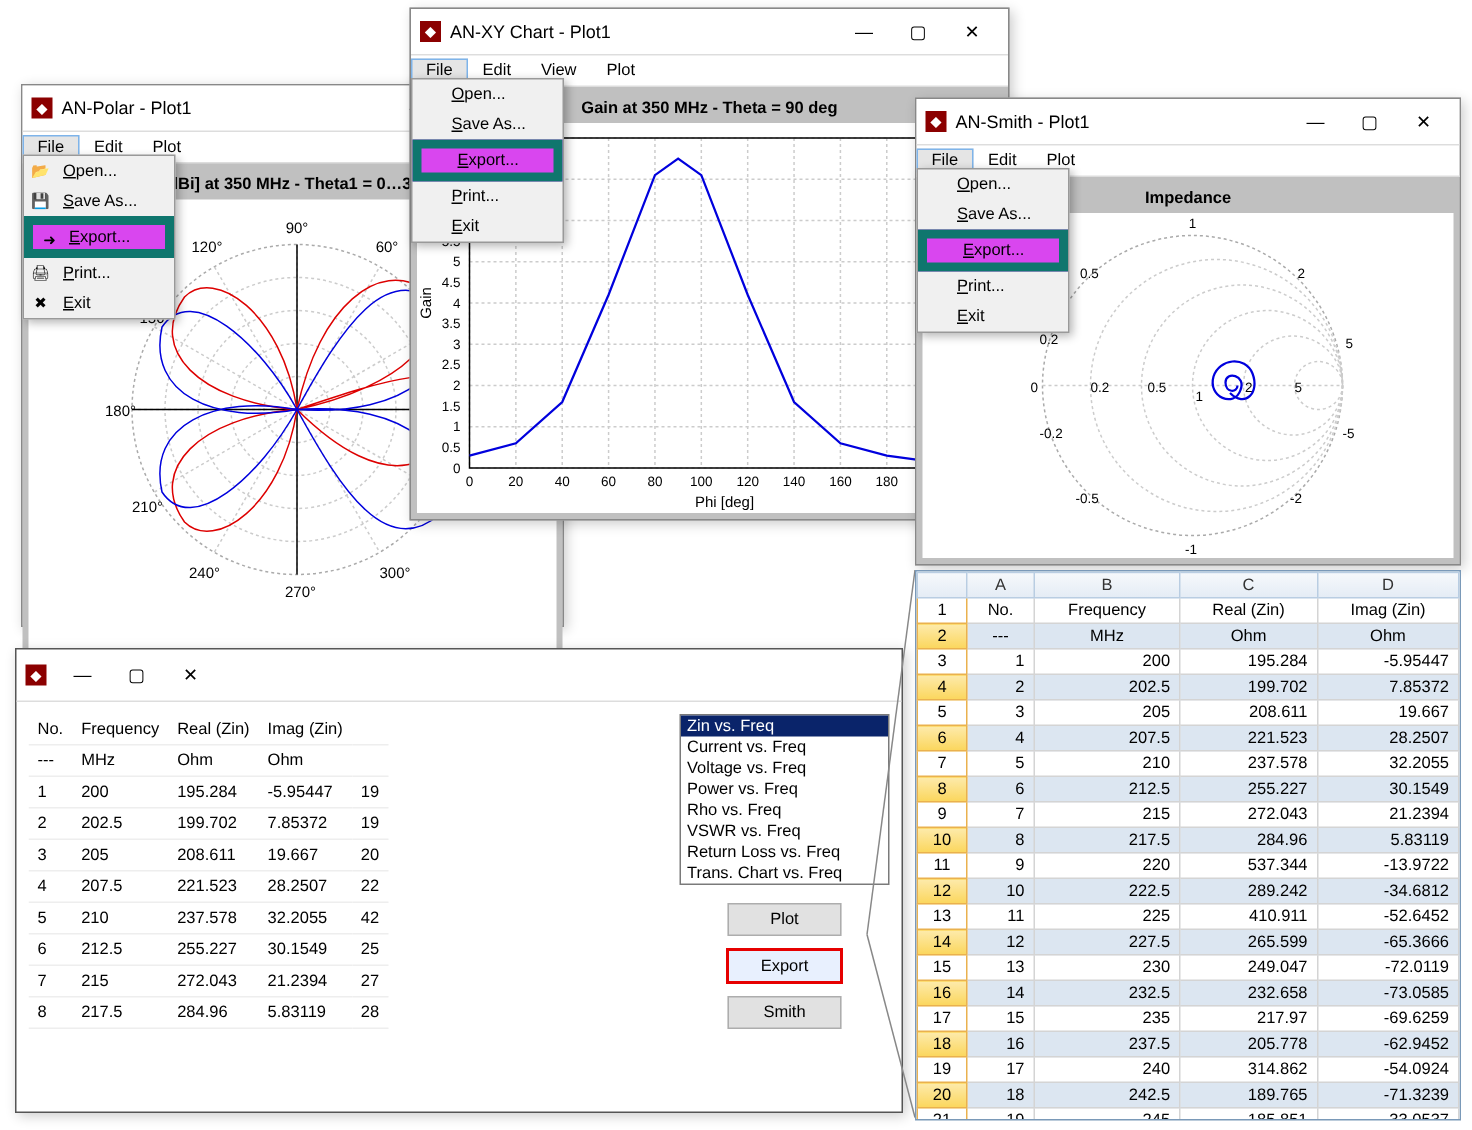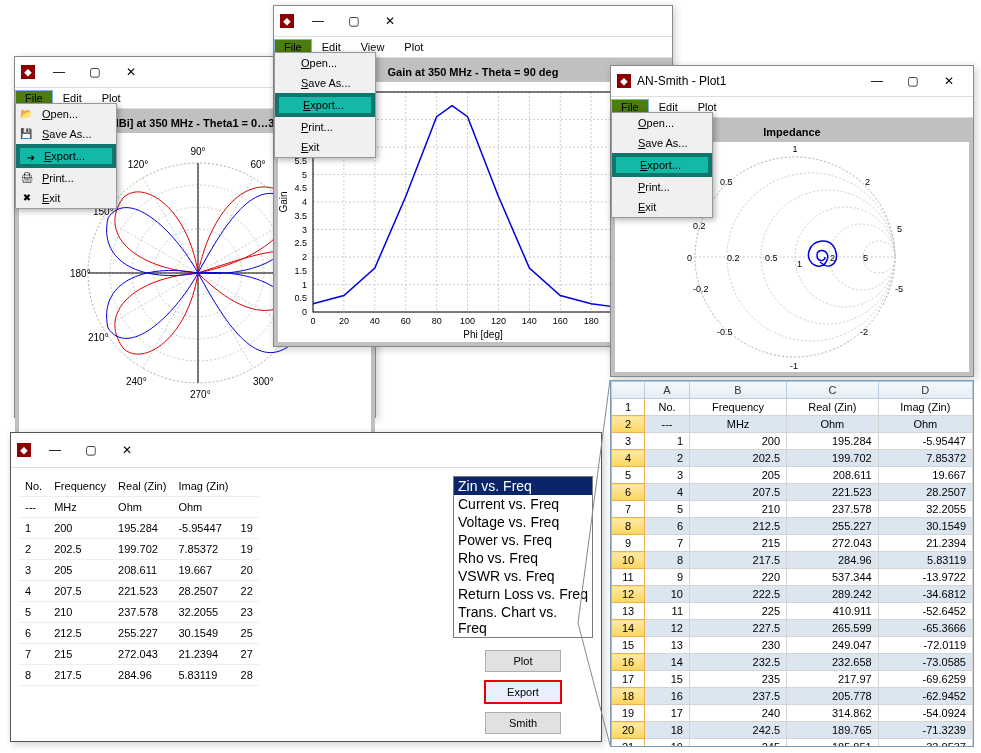--- a/index.html
+++ b/index.html
@@ -4,58 +4,59 @@
 <style>
 body{margin:0;font-family:"Segoe UI",Tahoma,sans-serif;font-size:11px;background:#fff;width:981px;height:753px;position:relative;overflow:hidden}
 .window{position:absolute;background:#c0c0c0;border:1px solid #888;box-shadow:2px 2px 8px rgba(0,0,0,0.2)}
 .titlebar{background:#fff;display:flex;align-items:center;padding:4px 6px;border-bottom:1px solid #ddd}
 .title-icon{width:14px;height:14px;background:#8B0000;margin-right:6px;display:inline-flex;align-items:center;justify-content:center;color:#fff;font-size:9px;font-weight:bold}
 .title-text{flex:1;font-size:12px}
 .win-controls{display:flex;gap:0}
 .win-btn{width:36px;height:22px;display:flex;align-items:center;justify-content:center;font-size:12px;font-family:Arial}
 .menubar{background:#fff;display:flex;padding:2px 0;border-bottom:1px solid #ddd}
 .menuitem{padding:2px 10px;font-size:11px}
-.menuitem.active{background:#4d7c0f;border:1px solid #7eb4ea;padding:1px 9px}
+.menuitem.active{background:#e5e5e5;border:1px solid #7eb4ea;padding:1px 9px}
 .dropdown{position:absolute;background:#f0f0f0;border:1px solid #999;box-shadow:2px 2px 6px rgba(0,0,0,0.3);z-index:10;min-width:100px}
 .dd-item{padding:4px 22px 4px 26px;font-size:11px;position:relative;white-space:nowrap}
-.dd-item.highlight{border:4px solid #0f766e;padding:2px 20px 2px 24px;background:#14b8a6}
+.dd-item.highlight{border:6px solid #0f766e;padding:2px 20px 2px 24px;background:#d946ef}
 .dd-icon{position:absolute;left:4px;top:4px;width:14px;height:14px;font-size:10px;text-align:center}
 .chart-area{background:#c0c0c0;padding:4px}
 .chart-inner{background:#fff;position:relative}
 .chart-title{text-align:center;font-size:11px;font-weight:bold;padding:4px}
 .plot-svg{display:block}
 .underline{text-decoration:underline}
 
 
 .inputlist{position:absolute;background:#fff;border:1px solid #555;box-shadow:2px 2px 8px rgba(0,0,0,0.2)}
 .il-title{display:flex;align-items:center;padding:6px;border-bottom:1px solid #ddd}
 .il-body{display:flex;padding:8px}
 .il-table{flex:1;border-collapse:collapse;font-size:11px}
 .il-table td,.il-table th{padding:4px 6px;text-align:left;border-bottom:1px solid #eee;font-weight:normal}
 .il-right{width:140px;margin-left:12px}
 .listbox{border:1px solid #7a7a7a;background:#fff;margin-bottom:12px}
-.li-item{padding:1px 4px;font-size:14px}
+.li-item{padding:1px 4px;font-size:11px}
 .li-item.sel{background:#0a246a;color:#fff}
 .btn{display:block;margin:8px auto;width:74px;padding:4px 0;text-align:center;background:#e1e1e1;border:1px solid #adadad;font-size:11px}
 .btn.highlight{border:2px solid #e60000;background:#e8f0fe}
 
 
 .excel{position:absolute;border:1px solid #7a99b8;background:#fff}
 .excel table{border-collapse:collapse;font-size:11px;width:100%}
 .excel th{background:linear-gradient(#f5f8fb,#e4ecf5);border:1px solid #b9cde2;padding:2px 4px;text-align:center;font-weight:normal;color:#333}
 .excel .rowhead{background:linear-gradient(#fdeaaa,#fbd65c);border:1px solid #eab14e;width:24px;text-align:center;padding:2px 4px}
 .excel td{border:1px solid #d4d4d4;padding:2px 6px;text-align:right;background:#dce6f1}
 .excel tr:nth-child(odd) td{background:#fff}
 </style>
 </head>
 <body>
 
 <div class="window" style="left:14px;top:56px;width:360px;height:360px">
   <div class="titlebar">
     <span class="title-icon">◆</span>
+    <span class="title-text">AN-Polar - Plot1</span>
     <div class="win-controls">
       <span class="win-btn">—</span>
       <span class="win-btn">▢</span>
       <span class="win-btn">✕</span>
     </div>
   </div>
   <div class="menubar">
     <span class="menuitem active">File</span>
     <span class="menuitem">Edit</span>
     <span class="menuitem">Plot</span>
@@ -104,20 +105,21 @@
           <text x="-8" y="125" font-size="10">270°</text>
         </g>
       </svg>
     </div>
   </div>
 </div>
 
 <div class="window" style="left:273px;top:5px;width:398px;height:340px">
   <div class="titlebar">
     <span class="title-icon">◆</span>
+    <span class="title-text">AN-XY Chart - Plot1</span>
     <div class="win-controls">
       <span class="win-btn">—</span>
       <span class="win-btn">▢</span>
       <span class="win-btn">✕</span>
     </div>
   </div>
   <div class="menubar">
     <span class="menuitem active">File</span>
     <span class="menuitem">Edit</span>
     <span class="menuitem">View</span>
@@ -308,21 +310,21 @@
               <td>207.5</td>
               <td>221.523</td>
               <td>28.2507</td>
               <td>22</td>
             </tr>
             <tr>
               <td>5</td>
               <td>210</td>
               <td>237.578</td>
               <td>32.2055</td>
-              <td>23</td>
+              <td>42</td>
             </tr>
             <tr>
               <td>6</td>
               <td>212.5</td>
               <td>255.227</td>
               <td>30.1549</td>
               <td>25</td>
             </tr>
             <tr>
               <td>7</td>

